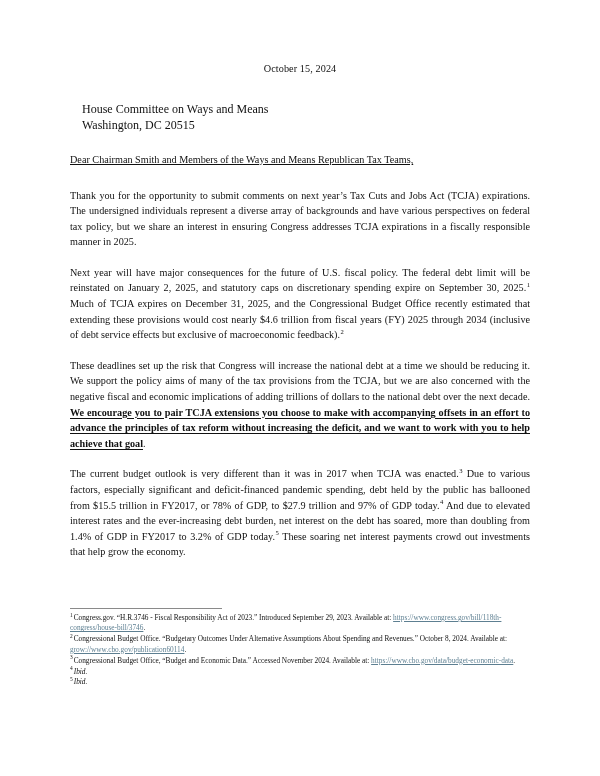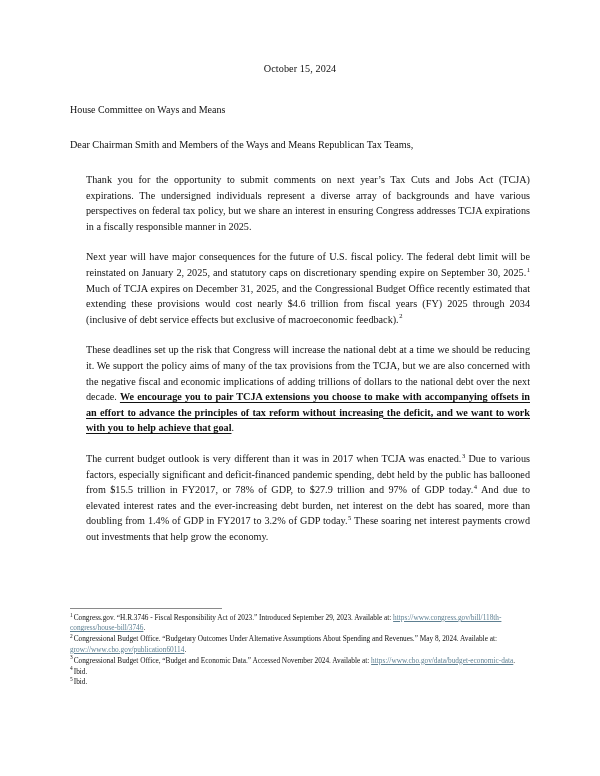--- a/index.html
+++ b/index.html
@@ -31,34 +31,35 @@
     width: 460px;
   }
   .date-line {
     text-align: center;
     font-size: 10.2px;
     line-height: 14px;
     margin: 0 0 26px 0;
     letter-spacing: 0.1px;
   }
   .addr-block {
-    font-size: 10px;
+    font-size: 12px;
     line-height: 15.5px;
-    margin: 0 0 19px 0;
+    margin: 0 0 19px 12px;
   }
   .addr-line { display: block; white-space: nowrap; }
   .salutation {
     font-size: 10.2px;
     line-height: 15.5px;
     margin: 8px 0 20px 0;
+    text-decoration: underline;
   }
   p.body-par {
     font-size: 10.2px;
     line-height: 15.6px;
-    margin: 0 0 15px 16px;
+    margin: 0 0 15px 0;
     text-align: justify;
     text-justify: inter-word;
     hyphens: none;
   }
   sup.fn-ref {
     font-size: 6.6px;
     vertical-align: super;
     line-height: 0;
     padding-left: 0.5px;
   }
@@ -92,51 +93,53 @@
     vertical-align: super;
     line-height: 0;
     padding-right: 1px;
   }
   .fn a, .fn .url {
     color: #5d7f91;
     text-decoration: underline;
     text-underline-offset: 1px;
   }
   .fn .ibid {
+    font-style: italic;
   }
 </style>
 </head>
 <body>
 
 <div class="page">
 
   <div class="content">
 
     <div class="date-line">October 15, 2024</div>
 
     <div class="addr-block">
       <span class="addr-line">House Committee on Ways and Means</span>
+      <span class="addr-line">Washington, DC 20515</span>
     </div>
 
     <div class="salutation">Dear Chairman Smith and Members of the Ways and Means Republican Tax Teams,</div>
 
     <p class="body-par"><span>Thank you for the opportunity to submit comments on next year’s Tax Cuts and Jobs Act (TCJA) expirations. The undersigned individuals represent a diverse array of backgrounds and have various perspectives on federal tax policy, but we share an interest in ensuring Congress addresses TCJA expirations in a fiscally responsible manner in 2025.</span></p>
 
     <p class="body-par"><span>Next year will have major consequences for the future of U.S. fiscal policy. The federal debt limit will be reinstated on January 2, 2025, and statutory caps on discretionary spending expire on September 30, 2025.</span><sup class="fn-ref">1</sup><span> Much of TCJA expires on December 31, 2025, and the Congressional Budget Office recently estimated that extending these provisions would cost nearly $4.6 trillion from fiscal years (FY) 2025 through 2034 (inclusive of debt service effects but exclusive of macroeconomic feedback).</span><sup class="fn-ref">2</sup></p>
 
     <p class="body-par"><span>These deadlines set up the risk that Congress will increase the national debt at a time we should be reducing it. We support the policy aims of many of the tax provisions from the TCJA, but we are also concerned with the negative fiscal and economic implications of adding trillions of dollars to the national debt over the next decade. </span><span class="emph">We encourage you to pair TCJA extensions you choose to make with accompanying offsets in an effort to advance the principles of tax reform without increasing the deficit, and we want to work with you to help achieve that goal</span><span>.</span></p>
 
     <p class="body-par"><span>The current budget outlook is very different than it was in 2017 when TCJA was enacted.</span><sup class="fn-ref">3</sup><span> Due to various factors, especially significant and deficit-financed pandemic spending, debt held by the public has ballooned from $15.5 trillion in FY2017, or 78% of GDP, to $27.9 trillion and 97% of GDP today.</span><sup class="fn-ref">4</sup><span> And due to elevated interest rates and the ever-increasing debt burden, net interest on the debt has soared, more than doubling from 1.4% of GDP in FY2017 to 3.2% of GDP today.</span><sup class="fn-ref">5</sup><span> These soaring net interest payments crowd out investments that help grow the economy.</span></p>
 
   </div>
 
   <div class="footnotes">
     <hr class="fn-sep">
     <div id="footnote-list">
         <p class="fn"><sup>1</sup><span>Congress.gov. “H.R.3746 - Fiscal Responsibility Act of 2023.” Introduced September 29, 2023. Available at: </span><a class="url" href="#">https://www.congress.gov/bill/118th-congress/house-bill/3746</a><span>.</span></p>
-        <p class="fn"><sup>2</sup><span>Congressional Budget Office. “Budgetary Outcomes Under Alternative Assumptions About Spending and Revenues.” May 8, 2024. Available at:  </span><a class="url" href="#">grow://www.cbo.gov/publication60114</a><span>.</span></p>
+        <p class="fn"><sup>2</sup><span>Congressional Budget Office. “Budgetary Outcomes Under Alternative Assumptions About Spending and Revenues.” October 8, 2024. Available at:  </span><a class="url" href="#">grow://www.cbo.gov/publication60114</a><span>.</span></p>
         <p class="fn"><sup>3</sup><span>Congressional Budget Office, “Budget and Economic Data.” Accessed November 2024. Available at: </span><a class="url" href="#">https://www.cbo.gov/data/budget-economic-data</a><span>.</span></p>
         <p class="fn"><sup>4</sup><span class="ibid">Ibid.</span></p>
         <p class="fn"><sup>5</sup><span class="ibid">Ibid.</span></p>
       </div>
   </div>
 
 </div>
 
 </body></html>

